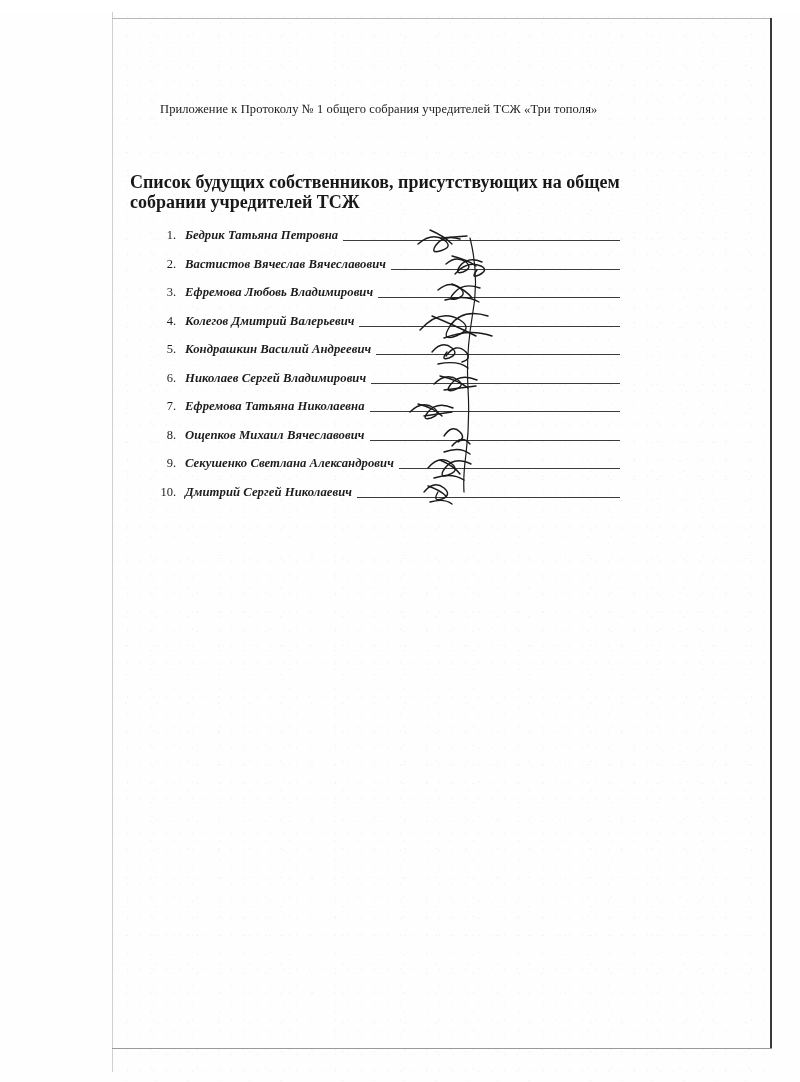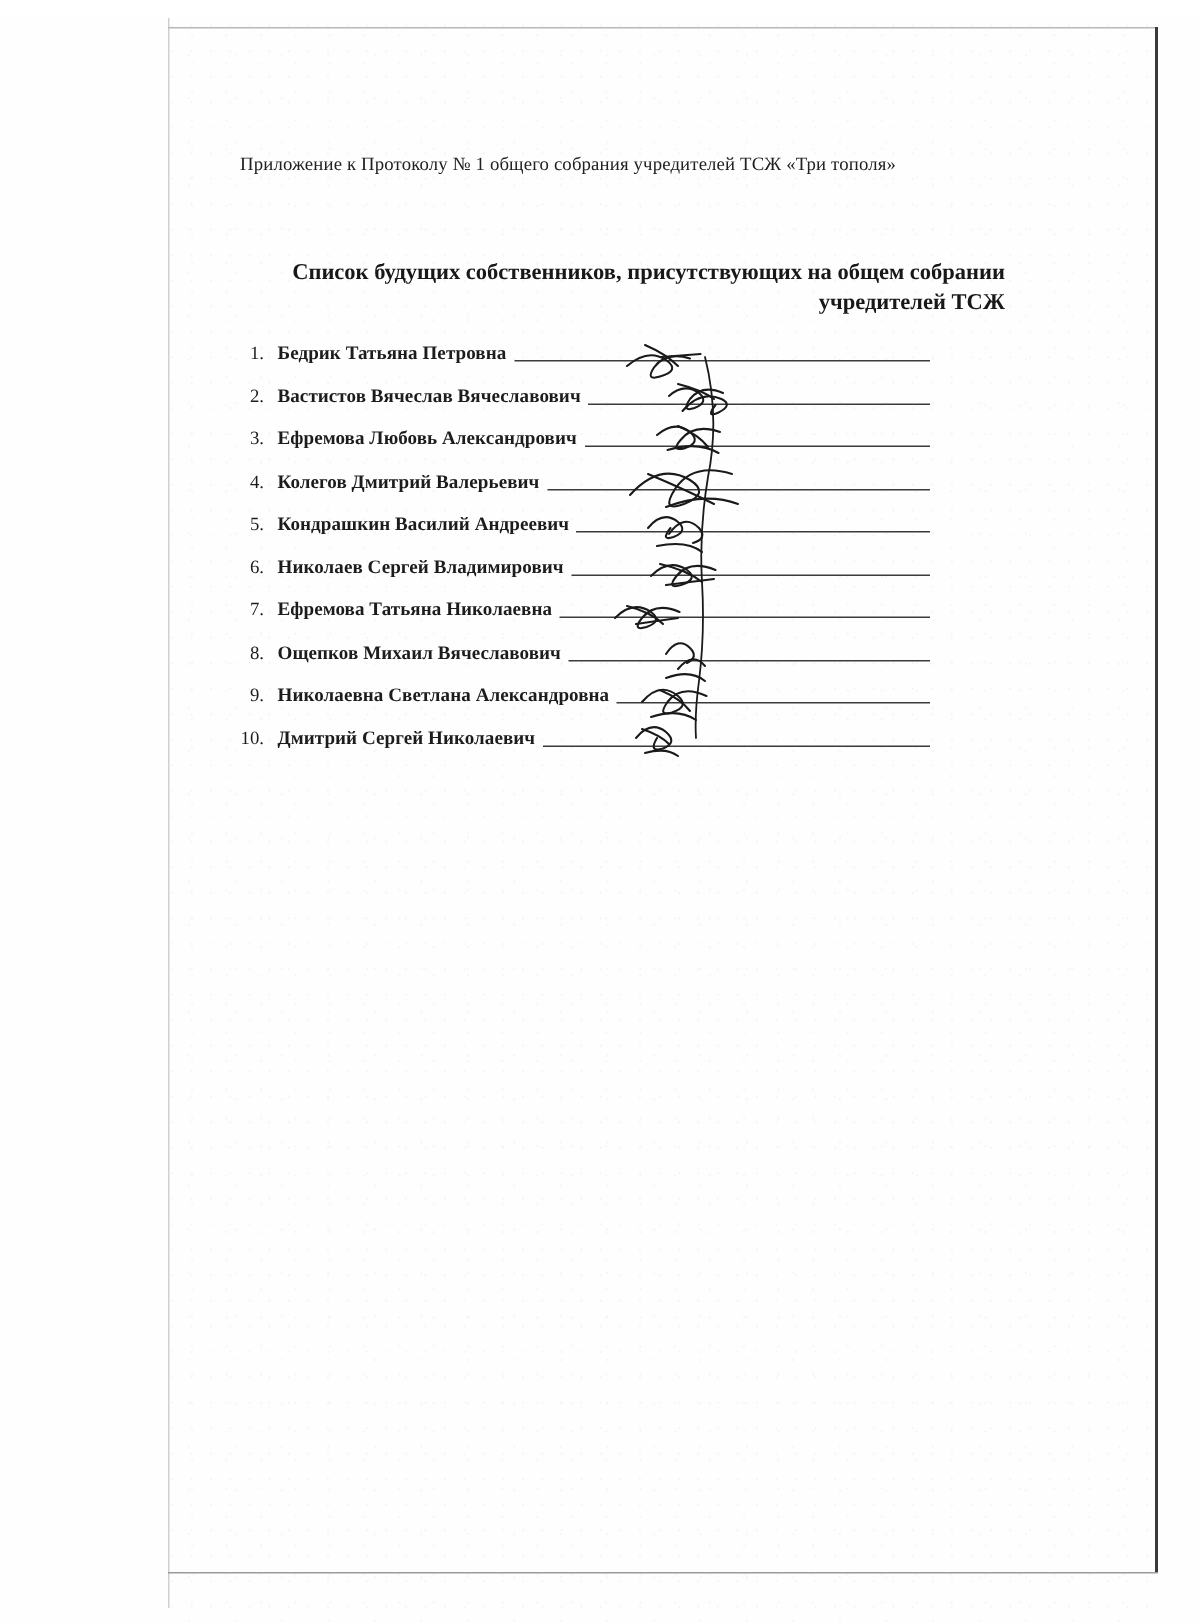--- a/index.html
+++ b/index.html
@@ -66,22 +66,22 @@
     font-size: 12.5px;
     letter-spacing: 0.1px;
     color: #212121;
   }
 
   .doc-title {
     position: absolute;
     left: 130px;
     top: 160px;
     width: 540px;
-    text-align: right;
-    font-size: 15px;
+    text-align: left;
+    font-size: 18px;
     font-weight: bold;
     line-height: 20px;
     color: #181818;
   }
 
   .list {
     position: absolute;
     left: 150px;
     top: 216px;
     width: 470px;
@@ -100,20 +100,21 @@
     text-align: right;
     padding-right: 9px;
     flex: 0 0 auto;
     font-weight: normal;
     font-size: 12.5px;
   }
   .name {
     white-space: nowrap;
     flex: 0 0 auto;
     letter-spacing: 0.05px;
+    font-style: italic;
   }
   .sig-line {
     flex: 1 1 auto;
     margin-left: 5px;
     margin-top: 12px;
     height: 1px;
     background: #3b3b3b;
   }
 
   
@@ -160,21 +161,21 @@
       <span class="name">Бедрик Татьяна Петровна</span>
       <span class="sig-line"></span>
     </div>
     <div class="list-item">
       <span class="num">2.</span>
       <span class="name">Вастистов Вячеслав Вячеславович</span>
       <span class="sig-line"></span>
     </div>
     <div class="list-item">
       <span class="num">3.</span>
-      <span class="name">Ефремова Любовь Александрович</span>
+      <span class="name">Ефремова Любовь Владимирович</span>
       <span class="sig-line"></span>
     </div>
     <div class="list-item">
       <span class="num">4.</span>
       <span class="name">Колегов Дмитрий Валерьевич</span>
       <span class="sig-line"></span>
     </div>
     <div class="list-item">
       <span class="num">5.</span>
       <span class="name">Кондрашкин Василий Андреевич</span>
@@ -190,21 +191,21 @@
       <span class="name">Ефремова Татьяна Николаевна</span>
       <span class="sig-line"></span>
     </div>
     <div class="list-item">
       <span class="num">8.</span>
       <span class="name">Ощепков Михаил Вячеславович</span>
       <span class="sig-line"></span>
     </div>
     <div class="list-item">
       <span class="num">9.</span>
-      <span class="name">Николаевна Светлана Александровна</span>
+      <span class="name">Секушенко Светлана Александрович</span>
       <span class="sig-line"></span>
     </div>
     <div class="list-item">
       <span class="num">10.</span>
       <span class="name">Дмитрий Сергей Николаевич</span>
       <span class="sig-line"></span>
     </div>
   </div>
 
   <svg class="signatures" viewBox="0 0 800 1082" xmlns="http://www.w3.org/2000/svg">

